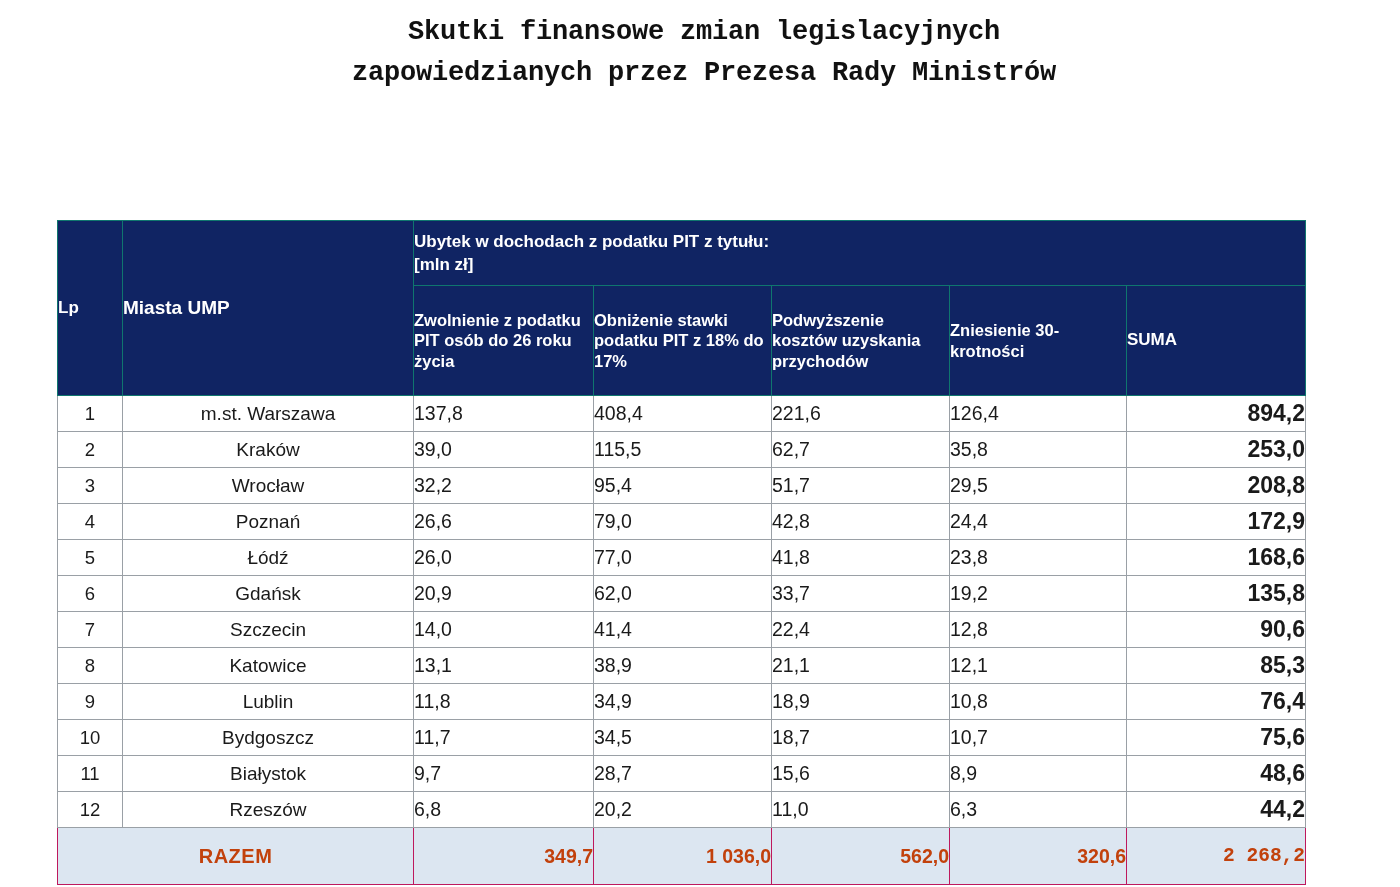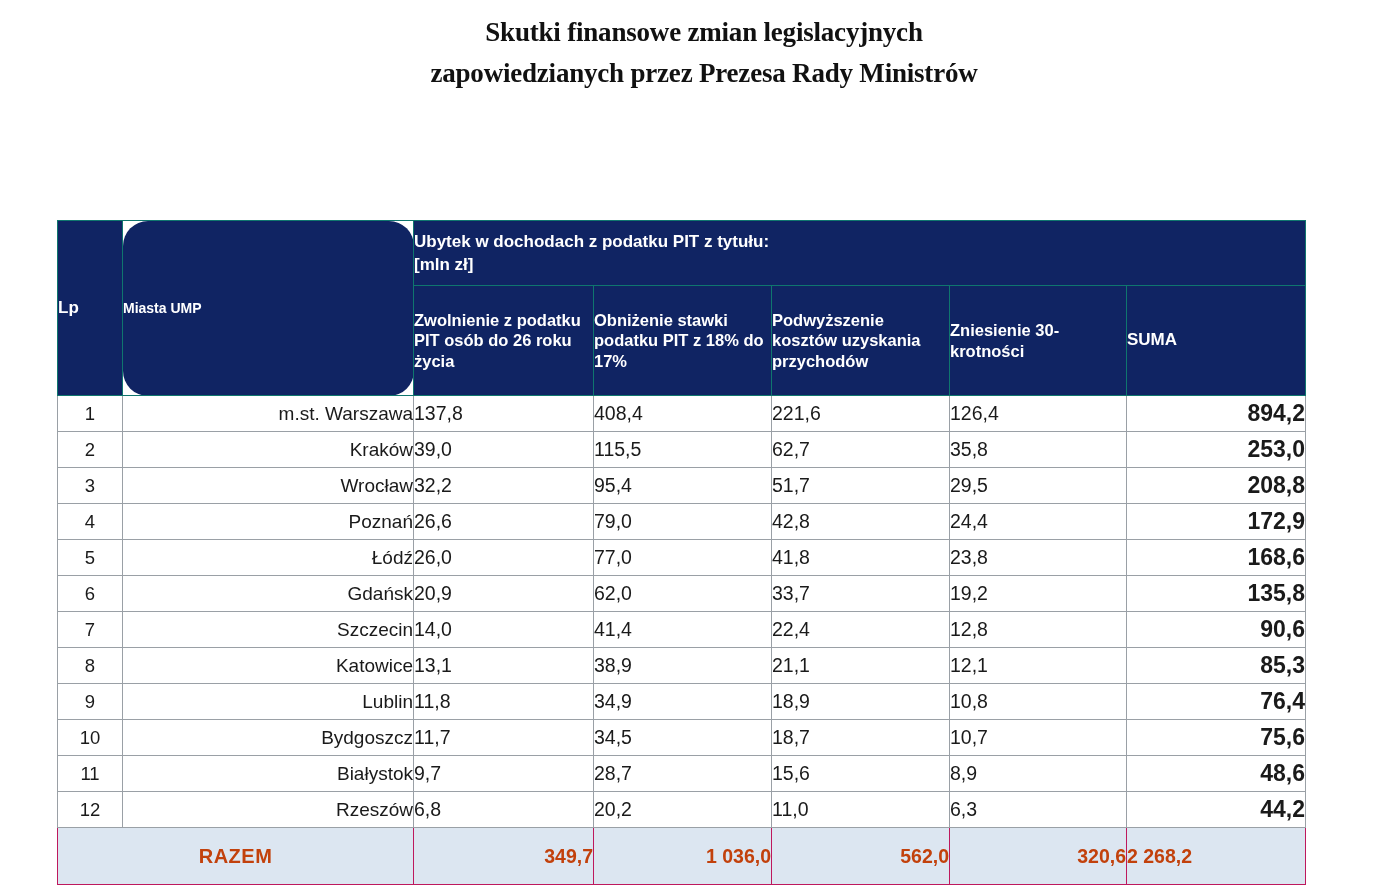--- a/index.html
+++ b/index.html
@@ -16,21 +16,21 @@
     position: relative;
   }
 
   
   #doc-title {
     width: 1400px;
     padding-top: 12px;
     text-align: center;
   }
   #doc-title .title-line {
-    font-family: Liberation Serif, serif;
+    font-family: Liberation Mono, monospace;
     font-weight: bold;
     font-size: 27px;
     line-height: 41px;
     letter-spacing: -0.2px;
     color: #111111;
     white-space: nowrap;
     padding-left: 8px;
   }
 
   
@@ -81,42 +81,41 @@
   }
   .hdr-sub {
     height: 109px;
     font-size: 16.5px;
     line-height: 20.5px;
   }
   .hdr-lp {
     font-size: 17px;
   }
   .hdr-city {
-    font-size: 14px;
-    border-radius: 25px;
+    font-size: 19px;
   }
   .hdr-suma {
     font-size: 17px;
   }
 
   
   .cell {
     background: #ffffff;
     border: 1px solid #9aa0a6;
     font-size: 19px;
     height: 35px;
     padding: 0 7px;
     color: #1a1a1a;
   }
   .cell-lp {
     text-align: center;
     font-size: 18.5px;
   }
   .cell-city {
-    text-align: right;
+    text-align: center;
     font-size: 19px;
   }
   .cell-num {
     text-align: left;
     font-size: 19.5px;
     font-variant-numeric: tabular-nums;
   }
   .cell-sum {
     text-align: right;
     font-weight: bold;
@@ -135,20 +134,22 @@
   }
   .total-label {
     text-align: center;
     font-size: 20px;
     letter-spacing: 0.5px;
   }
   .total-num {
     text-align: right;
   }
   .total-sum {
+    text-align: right;
+    font-family: Liberation Mono, monospace;
   }
 </style>
 </head>
 <body>
 
 <div id="doc-title">
   <div class="title-line">Skutki finansowe zmian legislacyjnych</div>
   <div class="title-line">zapowiedzianych przez Prezesa Rady Ministrów</div>
 </div>
 

